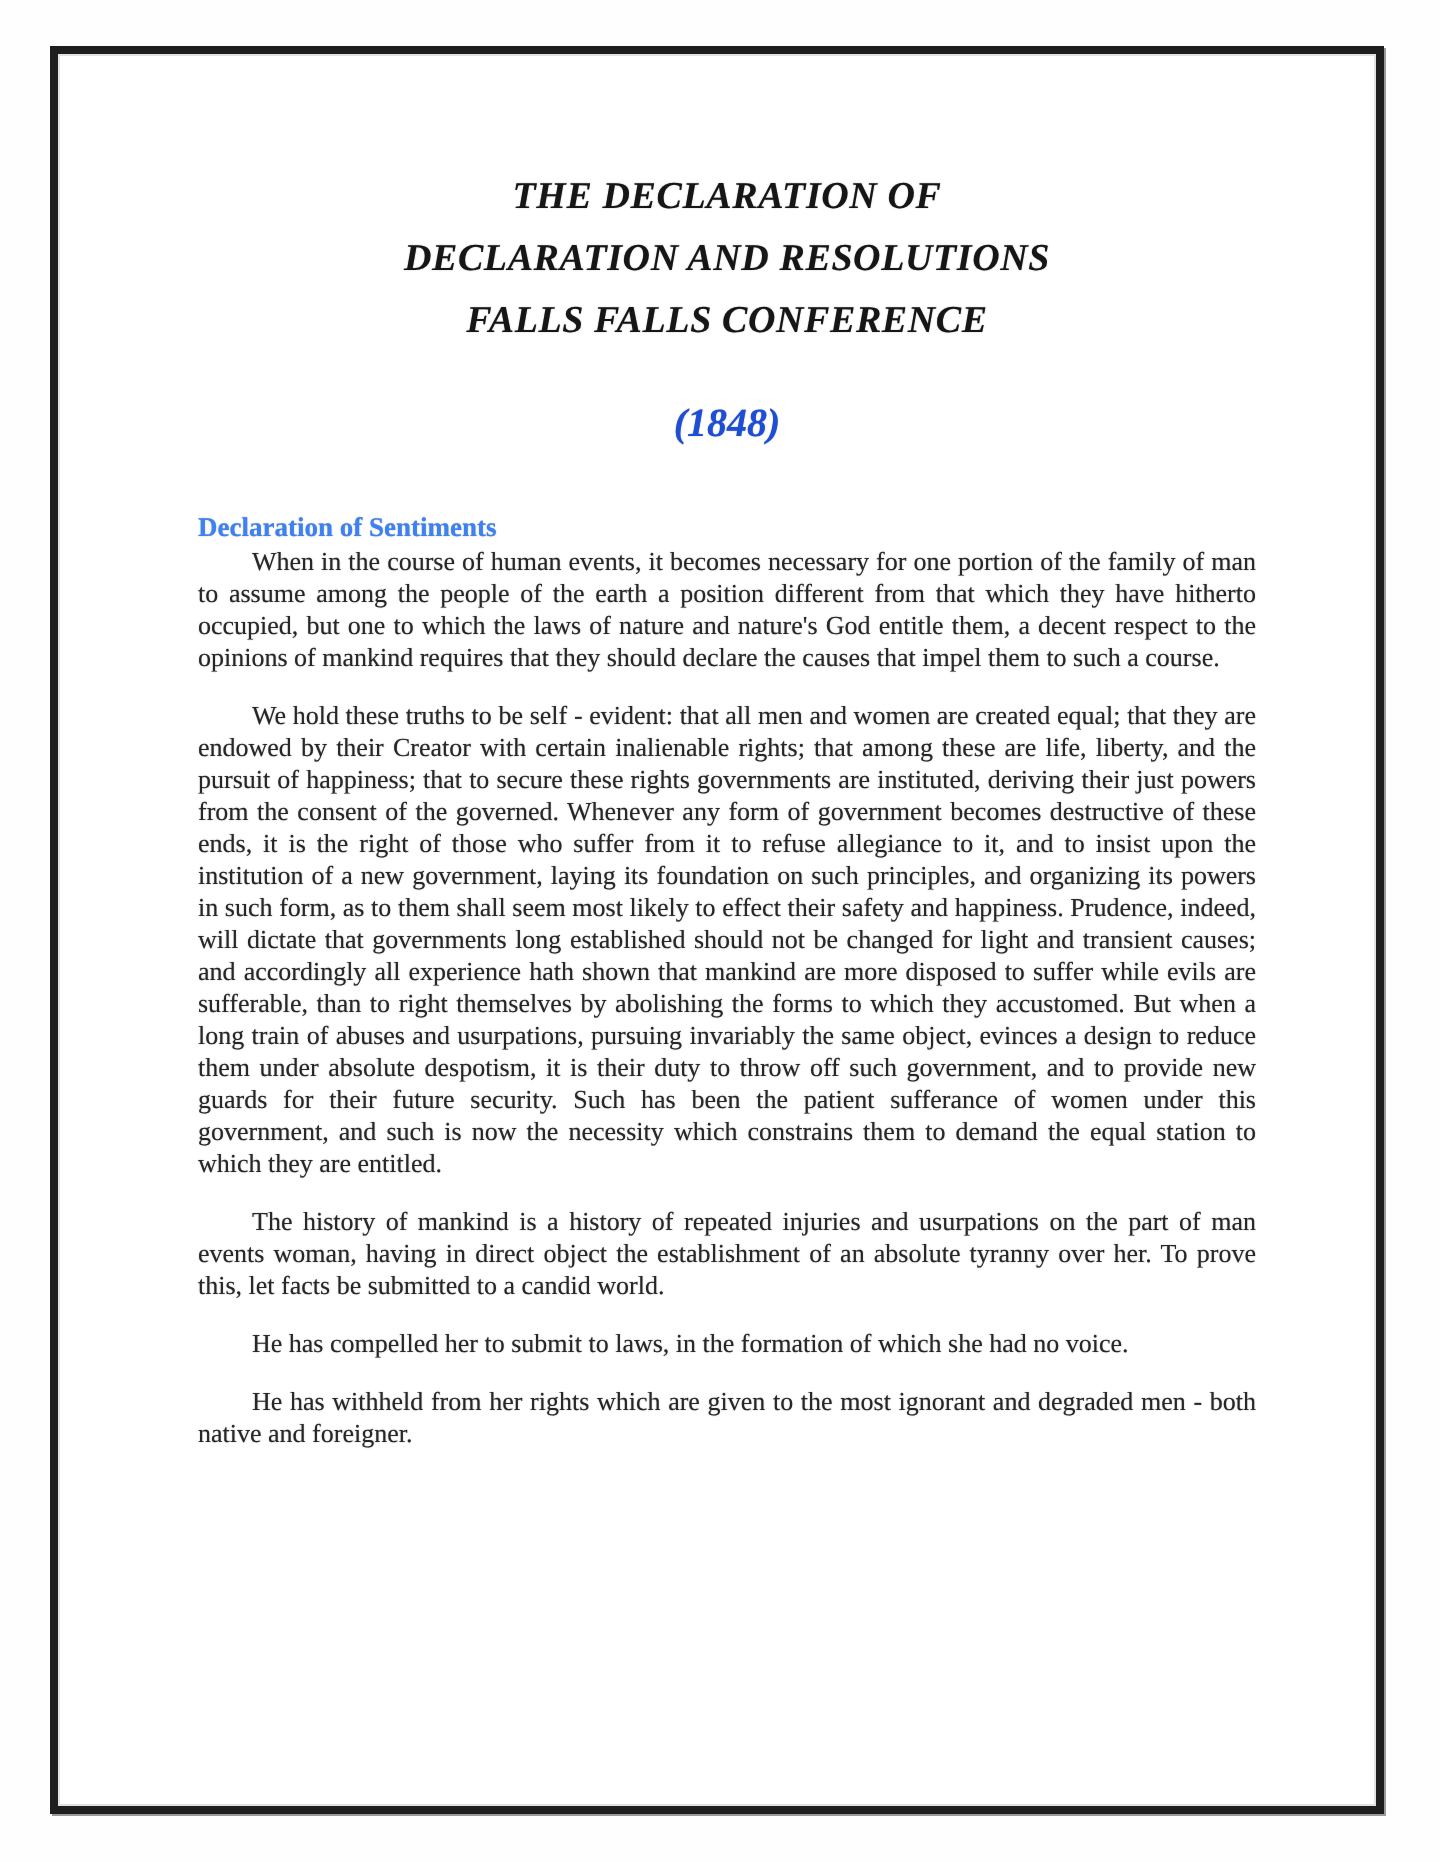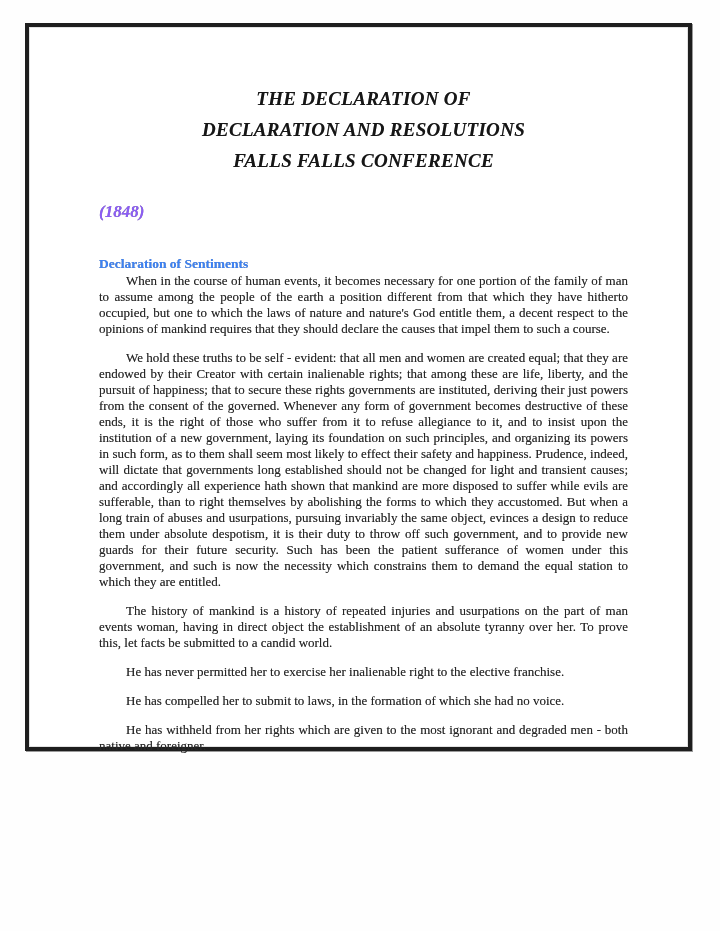--- a/index.html
+++ b/index.html
@@ -16,44 +16,45 @@
     width: 720px;
     height: 931px;
     background: #fefefe;
     overflow: hidden;
   }
   .page {
     position: absolute;
     left: 25px;
     top: 23px;
     width: 667px;
-    height: 728px;
+    height: 884px;
     background: #ffffff;
     border: 4px solid #1e1e1e;
     box-shadow: 1px 1px 0 #9a9a9a, inset 0 0 0 1px #e2e2e2;
     padding: 56px 60px 0 70px;
     color: #232323;
     text-shadow: 0 0 0.6px rgba(45,45,45,0.55);
   }
   .title-block {
     text-align: center;
     font-weight: bold;
     font-style: italic;
     font-size: 19px;
     line-height: 31px;
     color: #161616;
     letter-spacing: 0.3px;
   }
   .year {
+    text-align: center;
     font-weight: bold;
     font-style: italic;
-    font-size: 17px;
+    font-size: 20px;
     line-height: 20px;
     margin-top: 26px;
-    color: #8b5cf6;
+    color: #1d4ed8;
   }
   .section-heading {
     font-weight: bold;
     font-size: 13.5px;
     line-height: 18px;
     margin-top: 33px;
     color: #3b82f6;
   }
   .body-text {
   }
@@ -79,19 +80,18 @@
     </div>
 
     <div class="year">(1848)</div>
 
     <div class="section-heading">Declaration of Sentiments</div>
 
     <div class="body-text">
       <p>When in the course of human events, it becomes necessary for one portion of the family of man to assume among the people of the earth a position different from that which they have hitherto occupied, but one to which the laws of nature and nature's God entitle them, a decent respect to the opinions of mankind requires that they should declare the causes that impel them to such a course.</p>
       <p>We hold these truths to be self - evident: that all men and women are created equal; that they are endowed by their Creator with certain inalienable rights; that among these are life, liberty, and the pursuit of happiness; that to secure these rights governments are instituted, deriving their just powers from the consent of the governed. Whenever any form of government becomes destructive of these ends, it is the right of those who suffer from it to refuse allegiance to it, and to insist upon the institution of a new government, laying its foundation on such principles, and organizing its powers in such form, as to them shall seem most likely to effect their safety and happiness. Prudence, indeed, will dictate that governments long established should not be changed for light and transient causes; and accordingly all experience hath shown that mankind are more disposed to suffer while evils are sufferable, than to right themselves by abolishing the forms to which they accustomed. But when a long train of abuses and usurpations, pursuing invariably the same object, evinces a design to reduce them under absolute despotism, it is their duty to throw off such government, and to provide new guards for their future security. Such has been the patient sufferance of women under this government, and such is now the necessity which constrains them to demand the equal station to which they are entitled.</p>
       <p>The history of mankind is a history of repeated injuries and usurpations on the part of man events woman, having in direct object the establishment of an absolute tyranny over her. To prove this, let facts be submitted to a candid world.</p>
-      <p>He has never permitted her to exercise her inalienable right to the elective franchise.</p>
       <p>He has compelled her to submit to laws, in the formation of which she had no voice.</p>
       <p>He has withheld from her rights which are given to the most ignorant and degraded men - both native and foreigner.</p>
     </div>
 
   </div>
 </div>
 
 </body></html>

